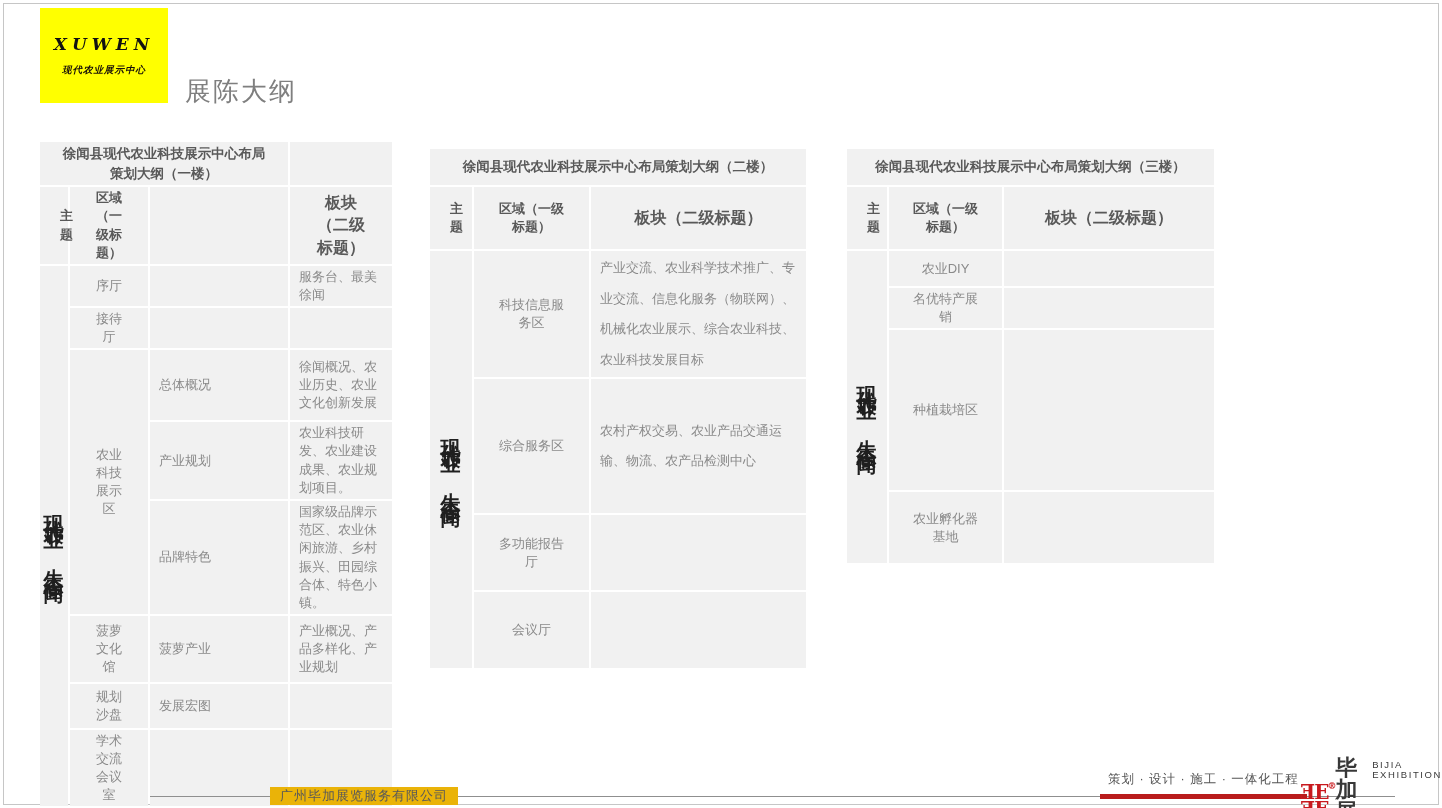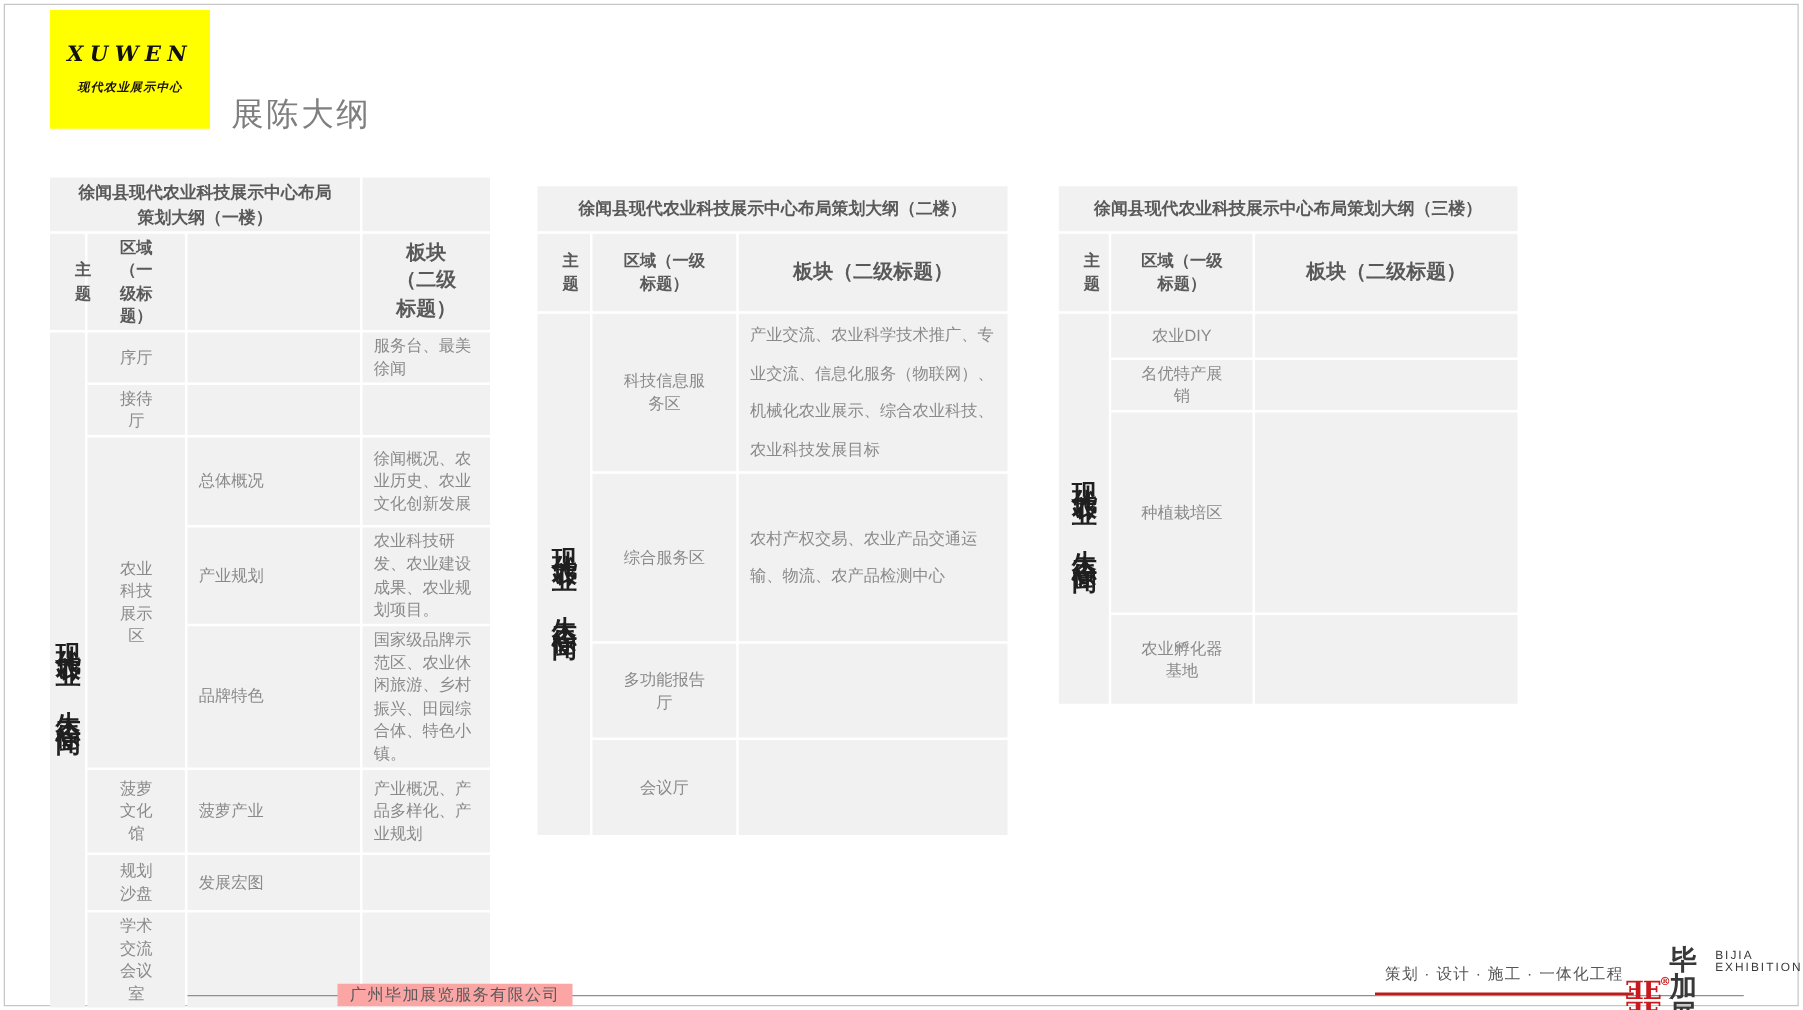--- a/index.html
+++ b/index.html
@@ -30,24 +30,24 @@
   td.sub-cell{text-align:left;padding-left:9px;line-height:1.4;}
   td.block-cell{text-align:left;padding-left:9px;padding-right:8px;line-height:1.4;}
   td.block-cell.lh2{line-height:2.35;}
 
   .t1{left:38px;top:140px;width:356px;}
   .t2{left:428px;top:147px;width:380px;}
   .t3{left:845px;top:147px;width:371px;}
 
   
   .footer-line{position:absolute;left:150px;top:796px;width:1245px;border-top:1px solid #8f8f8f;}
-  .company{position:absolute;left:270px;top:787px;background:#fca5a5;padding:0 10px;
+  .company{position:absolute;left:270px;top:787px;background:#eab308;padding:0 10px;
            font-size:13px;color:#595959;letter-spacing:1px;}
   .slogan{position:absolute;left:1100px;top:771px;font-size:12.5px;color:#555;
-          letter-spacing:1px;padding:0 8px 6px 8px;border-bottom:2px solid #b91c1c;}
+          letter-spacing:1px;padding:0 8px 6px 8px;border-bottom:5px solid #b91c1c;}
   .brand{position:absolute;left:1300px;top:757px;display:flex;align-items:center;gap:7px;}
   .brand-mark{position:relative;color:#c8191e;font-family:"DejaVu Serif",serif;font-weight:900;
               font-size:20px;line-height:17px;letter-spacing:-1px;text-align:center;}
   .brand-reg{position:absolute;right:-8px;top:-6px;font-size:9px;color:#c8191e;letter-spacing:0;}
   .brand-text{display:flex;flex-direction:row;line-height:1;}
   .brand-name{font-size:22px;font-weight:bold;color:#383838;letter-spacing:2px;}
   .brand-subname{font-size:9.5px;color:#3a3a3a;letter-spacing:1.6px;margin-top:3px;font-weight:normal;}
 </style>
 </head>
 <body>

